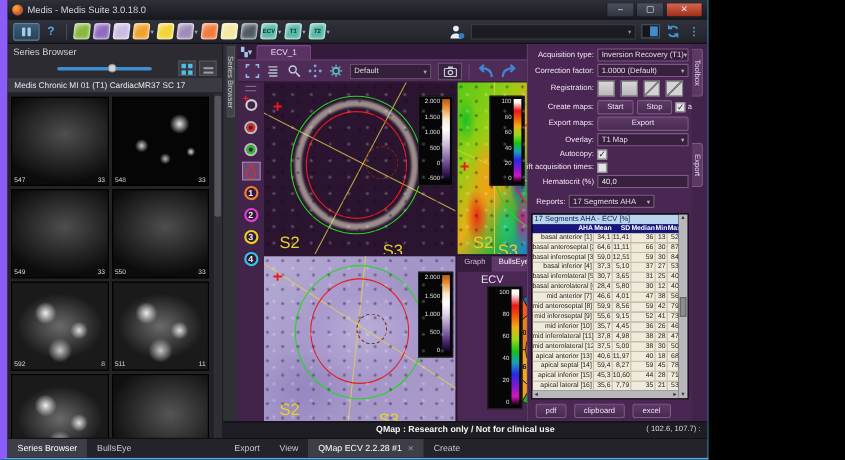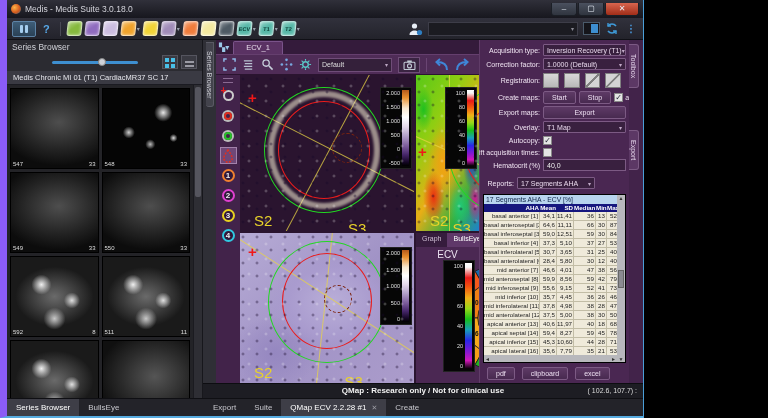--- a/index.html
+++ b/index.html
@@ -757,18 +757,18 @@
     </div>
   </div>
 
   <div class="bottom-bar">
     <div class="bb-left" id="lp-tabs">
         <span class="bb-tab active">Series Browser</span>
         <span class="bb-tab">BullsEye</span>
       </div>
     <div id="app-tabs" style="display:flex">
         <span class="bb-tab">Export</span>
-        <span class="bb-tab">Suite</span>
+        <span class="bb-tab">View</span>
         <span class="bb-tab active">QMap ECV 2.2.28 #1<span class="bb-close">✕</span></span>
         <span class="bb-tab">Create</span>
       </div>
   </div>
 </div>
 
 </body></html>

